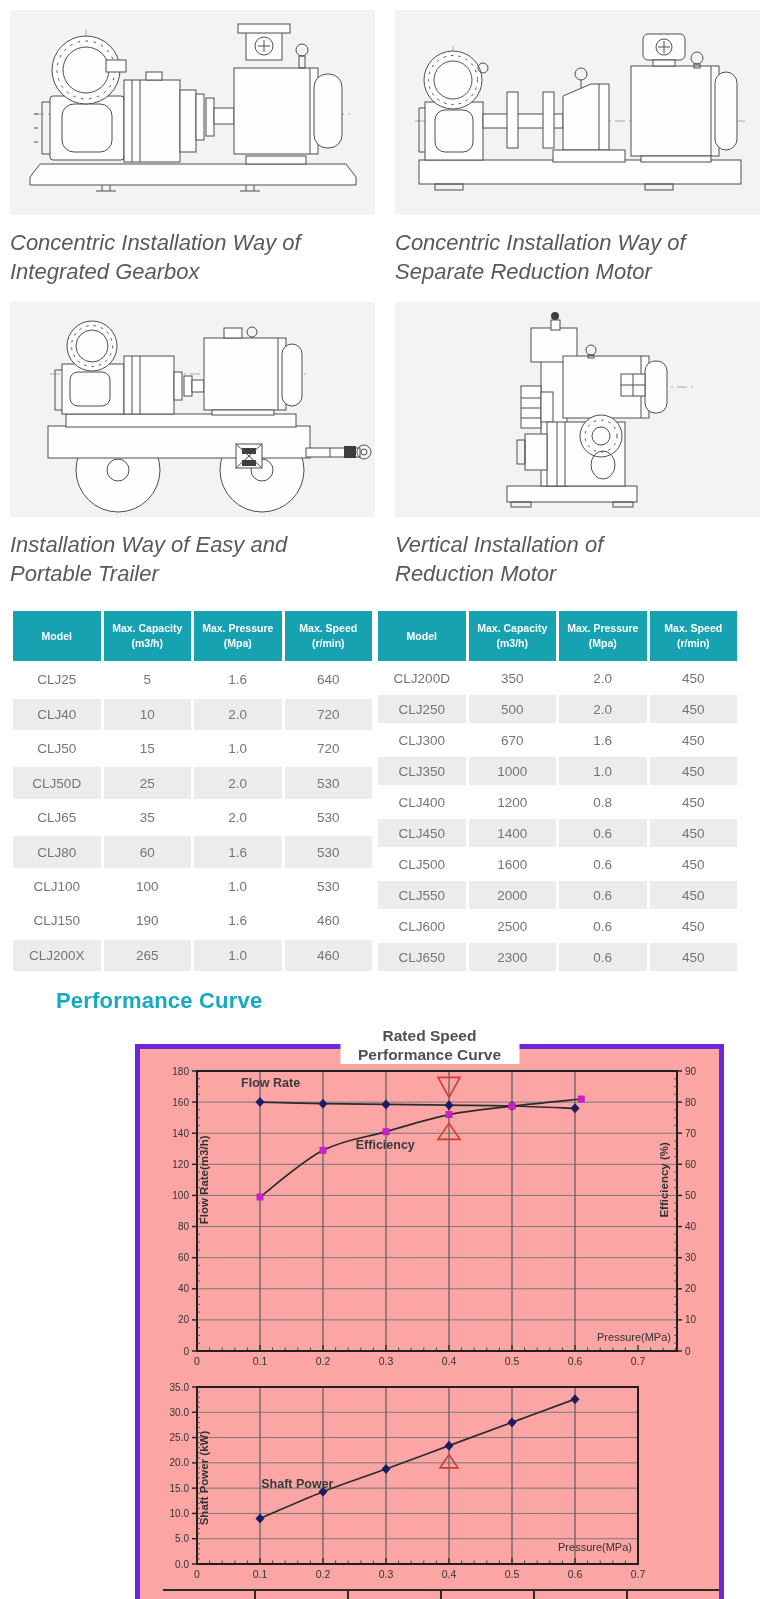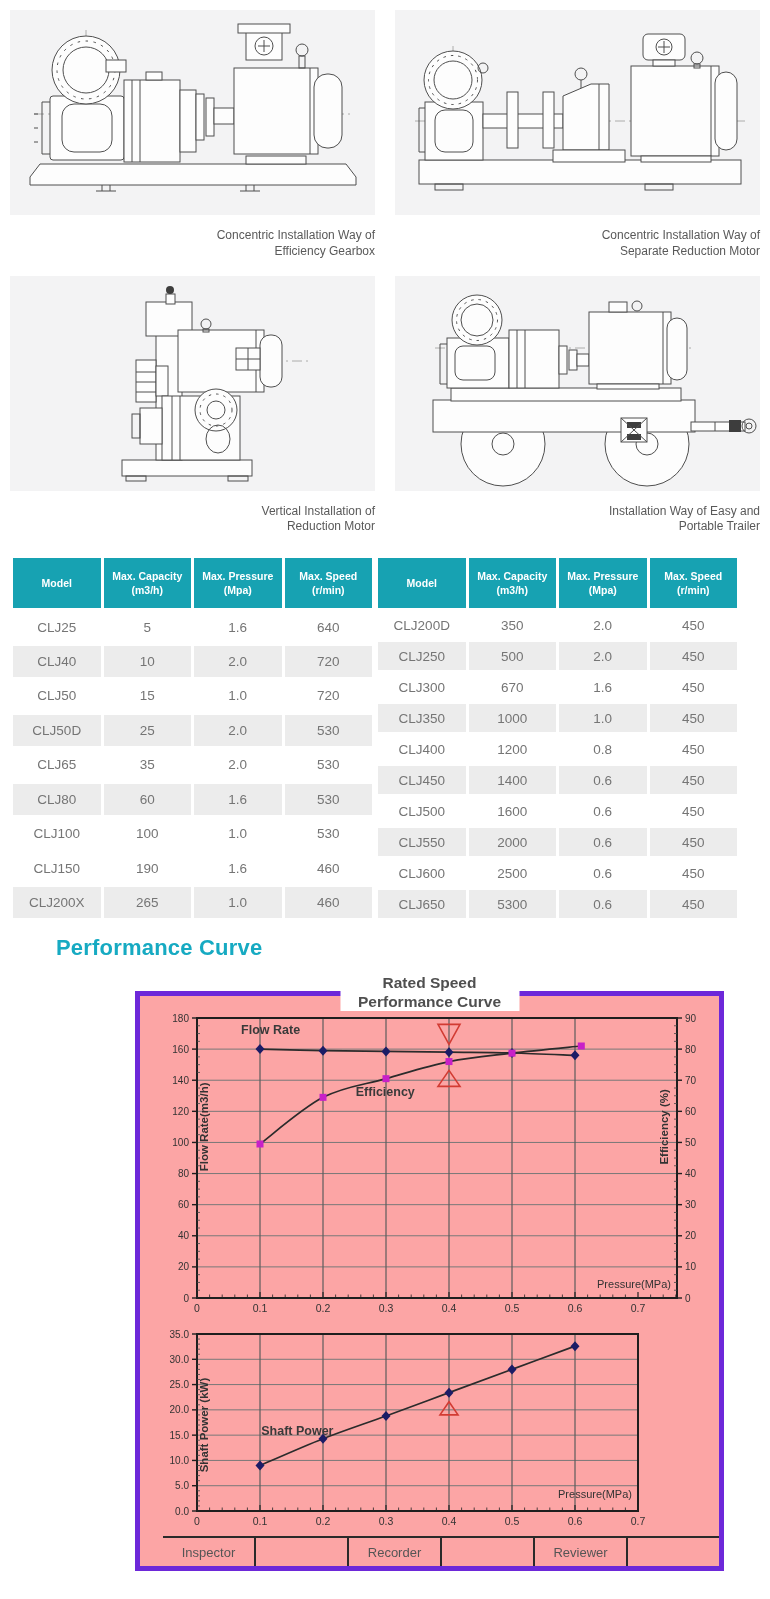--- a/index.html
+++ b/index.html
@@ -1,21 +1,21 @@
 <!DOCTYPE html>
 <html><head>
 <meta charset="utf-8">
 <style>
   html,body{margin:0;padding:0;background:#fff;}
   .page{width:770px;height:1599px;background:#ffffff;font-family:"Liberation Sans",sans-serif;position:relative;overflow:hidden;}
   .fig-grid{display:grid;grid-template-columns:365px 365px;column-gap:20px;padding:10px 10px 0 10px;}
   .fig-card{width:365px;}
   .panel{background:#f3f3f4;}
   .panel svg{display:block;}
-  figcaption{text-align:right;color:#595959;font-size:12px;line-height:1.32;margin:13px 0 16px;}
+  figcaption{text-align:left;color:#595959;font-size:22px;line-height:1.32;margin:13px 0 16px;font-style:italic;}
   .dl *{stroke:#4f4f4f;fill:none;stroke-width:1;}
   .dl .wh{fill:#fdfdfd;}
   .dl .dk{fill:#3d3d3d;stroke:none;}
   .dl .cl{stroke:#9a9a9a;stroke-dasharray:10 4 2 4;stroke-width:0.8;}
   .tables{display:flex;padding:4px 10px 0 10px;}
   table.spec{border-collapse:separate;border-spacing:3px;width:365px;table-layout:fixed;}
   table.spec th{background:#17a2b2;color:#fff;font-size:10.5px;font-weight:bold;height:46px;line-height:1.4;padding:2px 1px;vertical-align:middle;}
   table.spec td{background:#fff;color:#757575;font-size:13.5px;text-align:center;height:28px;padding:0;}
   table.spec tr.alt td{background:#ececec;}
   .perf{padding:0;margin-left:47px;}
@@ -65,21 +65,21 @@
           <rect x="236" y="22" width="36" height="28" class="wh"></rect>
           <rect x="228" y="14" width="52" height="9" class="wh"></rect>
           <circle cx="254" cy="36" r="9"></circle>
           <path d="M248,36 h12 M254,30 v12"></path>
           <circle cx="292" cy="40" r="6"></circle>
           <rect x="289" y="46" width="6" height="12"></rect>
         </svg>
       </div>
       <figcaption>
         <span>Concentric Installation Way of</span><br>
-        <span>Efficiency Gearbox</span>
+        <span>Integrated Gearbox</span>
       </figcaption>
     </figure>
 
     <figure class="fig-card" style="margin:0">
       <div class="panel">
         <svg viewBox="0 0 365 205" width="365" height="205" class="dl">
           <line x1="20" y1="111" x2="350" y2="111" class="cl"></line>
           <line x1="58" y1="36" x2="58" y2="150" class="cl"></line>
           <rect x="24" y="150" width="322" height="24" class="wh"></rect>
           <rect x="40" y="174" width="28" height="6"></rect>
@@ -107,60 +107,20 @@
           <circle cx="269" cy="37" r="8"></circle>
           <path d="M263,37 h12 M269,31 v12"></path>
           <rect x="258" y="50" width="22" height="6" class="wh"></rect>
           <circle cx="302" cy="48" r="6"></circle>
           <rect x="299" y="54" width="6" height="4"></rect>
         </svg>
       </div>
       <figcaption>
         <span>Concentric Installation Way of</span><br>
         <span>Separate Reduction Motor</span>
-      </figcaption>
-    </figure>
-
-    <figure class="fig-card" style="margin:0">
-      <div class="panel" style="height:215px">
-        <svg viewBox="0 0 365 215" width="365" height="215" class="dl">
-          <line x1="162" y1="85" x2="300" y2="85" class="cl"></line>
-          <line x1="160" y1="12" x2="160" y2="190" class="cl"></line>
-          <rect x="112" y="184" width="130" height="16" class="wh"></rect>
-          <rect x="116" y="200" width="20" height="5"></rect>
-          <rect x="218" y="200" width="20" height="5"></rect>
-          <rect x="146" y="34" width="26" height="150" class="wh"></rect>
-          <rect x="136" y="26" width="46" height="34" class="wh"></rect>
-          <rect x="156" y="18" width="9" height="10" class="wh"></rect>
-          <circle cx="160" cy="14" r="4" class="dk"></circle>
-          <rect x="126" y="84" width="20" height="42" class="wh"></rect>
-          <path d="M126,96 h20 M126,106 h20 M126,116 h20"></path>
-          <rect x="146" y="90" width="12" height="30" class="wh"></rect>
-          <rect x="176" y="62" width="12" height="46" class="wh"></rect>
-          <rect x="168" y="54" width="86" height="62" class="wh"></rect>
-          <rect x="250" y="59" width="22" height="52" rx="10" class="wh"></rect>
-          <line x1="246" y1="54" x2="246" y2="116"></line>
-          <rect x="226" y="72" width="24" height="22" class="wh"></rect>
-          <path d="M226,83 h24 M238,72 v22"></path>
-          <circle cx="196" cy="48" r="5"></circle>
-          <rect x="193" y="53" width="6" height="3"></rect>
-          <rect x="152" y="120" width="78" height="64" class="wh"></rect>
-          <line x1="162" y1="120" x2="162" y2="184"></line>
-          <line x1="170" y1="120" x2="170" y2="184"></line>
-          <circle cx="206" cy="134" r="21" class="wh"></circle>
-          <circle cx="206" cy="134" r="9"></circle>
-          <circle cx="206" cy="134" r="16" stroke-dasharray="2.5 5"></circle>
-          <ellipse cx="208" cy="163" rx="12" ry="14"></ellipse>
-          <rect x="130" y="132" width="22" height="36" class="wh"></rect>
-          <rect x="122" y="138" width="8" height="24"></rect>
-        </svg>
-      </div>
-      <figcaption>
-        <span>Vertical Installation of</span><br>
-        <span>Reduction Motor</span>
       </figcaption>
     </figure>
 
     <figure class="fig-card" style="margin:0">
       <div class="panel" style="height:215px">
         <svg viewBox="0 0 365 215" width="365" height="215" class="dl">
           <line x1="40" y1="72" x2="300" y2="72" class="cl"></line>
           <circle cx="108" cy="168" r="42" class="wh"></circle>
           <circle cx="108" cy="168" r="11"></circle>
           <circle cx="252" cy="168" r="42" class="wh"></circle>
@@ -196,20 +156,60 @@
           <circle cx="354" cy="150" r="7"></circle>
           <circle cx="354" cy="150" r="3"></circle>
         </svg>
       </div>
       <figcaption>
         <span>Installation Way of Easy and</span><br>
         <span>Portable Trailer</span>
       </figcaption>
     </figure>
 
+    <figure class="fig-card" style="margin:0">
+      <div class="panel" style="height:215px">
+        <svg viewBox="0 0 365 215" width="365" height="215" class="dl">
+          <line x1="162" y1="85" x2="300" y2="85" class="cl"></line>
+          <line x1="160" y1="12" x2="160" y2="190" class="cl"></line>
+          <rect x="112" y="184" width="130" height="16" class="wh"></rect>
+          <rect x="116" y="200" width="20" height="5"></rect>
+          <rect x="218" y="200" width="20" height="5"></rect>
+          <rect x="146" y="34" width="26" height="150" class="wh"></rect>
+          <rect x="136" y="26" width="46" height="34" class="wh"></rect>
+          <rect x="156" y="18" width="9" height="10" class="wh"></rect>
+          <circle cx="160" cy="14" r="4" class="dk"></circle>
+          <rect x="126" y="84" width="20" height="42" class="wh"></rect>
+          <path d="M126,96 h20 M126,106 h20 M126,116 h20"></path>
+          <rect x="146" y="90" width="12" height="30" class="wh"></rect>
+          <rect x="176" y="62" width="12" height="46" class="wh"></rect>
+          <rect x="168" y="54" width="86" height="62" class="wh"></rect>
+          <rect x="250" y="59" width="22" height="52" rx="10" class="wh"></rect>
+          <line x1="246" y1="54" x2="246" y2="116"></line>
+          <rect x="226" y="72" width="24" height="22" class="wh"></rect>
+          <path d="M226,83 h24 M238,72 v22"></path>
+          <circle cx="196" cy="48" r="5"></circle>
+          <rect x="193" y="53" width="6" height="3"></rect>
+          <rect x="152" y="120" width="78" height="64" class="wh"></rect>
+          <line x1="162" y1="120" x2="162" y2="184"></line>
+          <line x1="170" y1="120" x2="170" y2="184"></line>
+          <circle cx="206" cy="134" r="21" class="wh"></circle>
+          <circle cx="206" cy="134" r="9"></circle>
+          <circle cx="206" cy="134" r="16" stroke-dasharray="2.5 5"></circle>
+          <ellipse cx="208" cy="163" rx="12" ry="14"></ellipse>
+          <rect x="130" y="132" width="22" height="36" class="wh"></rect>
+          <rect x="122" y="138" width="8" height="24"></rect>
+        </svg>
+      </div>
+      <figcaption>
+        <span>Vertical Installation of</span><br>
+        <span>Reduction Motor</span>
+      </figcaption>
+    </figure>
+
   </section>
 
   <section class="tables">
     <table class="spec" id="table-left">
         <thead>
           <tr>
             <th>
               <div>Model</div>
               <div></div>
             </th>
@@ -355,21 +355,21 @@
             <td>450</td>
           </tr>
           <tr>
             <td>CLJ600</td>
             <td>2500</td>
             <td>0.6</td>
             <td>450</td>
           </tr>
           <tr class="alt">
             <td>CLJ650</td>
-            <td>5300</td>
+            <td>2300</td>
             <td>0.6</td>
             <td>450</td>
           </tr>
         </tbody>
       </table>
   </section>
 
   <section class="perf">
     <h2>Performance Curve</h2>
     <div class="pc-figure">

